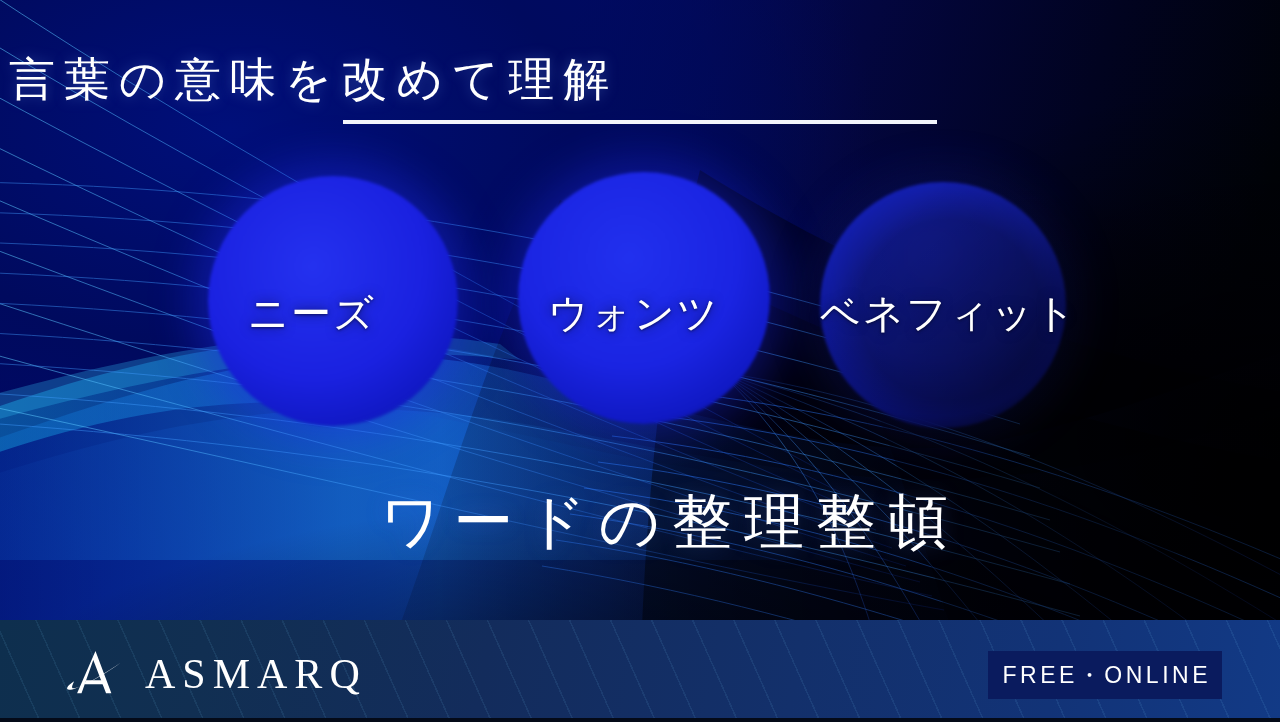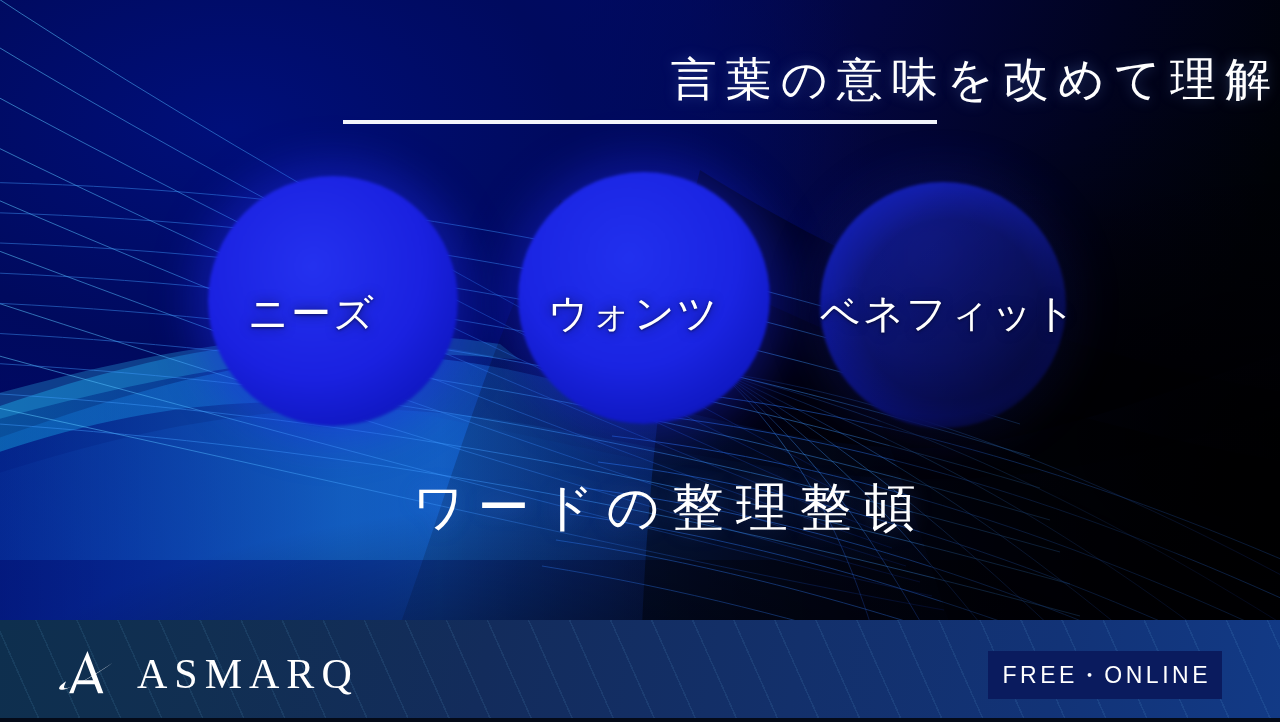--- a/index.html
+++ b/index.html
@@ -74,21 +74,21 @@
     inset: 0;
     width: 1280px;
     height: 722px;
     pointer-events: none;
   }
 
   
   .title-block {
     position: absolute;
     left: 0; right: 0; top: 52px;
-    text-align: right;
+    text-align: left;
   }
   .title-text {
     display: inline-block;
     color: #ffffff;
     font-family: "Liberation Sans", "DejaVu Sans", sans-serif;
     font-size: 46px;
     font-weight: 500;
     letter-spacing: 9px;
     text-indent: 9px;
     line-height: 1.18;
@@ -112,25 +112,25 @@
     white-space: nowrap;
     text-shadow: 0 0 12px rgba(10,18,80,0.85), 0 1px 3px rgba(0,0,0,0.55);
   }
   .lbl-1 { left: 248px; top: 286px; }
   .lbl-2 { left: 548px; top: 286px; }
   .lbl-3 { left: 820px; top: 286px; }
 
   
   .headline {
     position: absolute;
-    left: 0; right: 0; top: 480px;
+    left: 0; right: 0; top: 490px;
     text-align: center;
     color: #ffffff;
     font-family: "Liberation Serif", "DejaVu Serif", serif;
-    font-size: 52px;
+    font-size: 60px;
     font-weight: 400;
     letter-spacing: 12px;
     text-indent: 12px;
     line-height: 1.08;
     text-shadow: 0 0 22px rgba(80,120,230,0.30);
     padding-left: 48px;
   }
 
   
   .footer {
@@ -156,21 +156,21 @@
   }
   .footer-bottomline {
     position: absolute;
     left: 0; right: 0; bottom: 0;
     height: 4px;
     background: #040a18;
   }
 
   .brand {
     position: absolute;
-    left: 58px; top: 648px;
+    left: 66px; top: 648px;
     display: flex;
     align-items: center;
     gap: 14px;
   }
   .brand-mark { width: 58px; height: 52px; display: block; }
   .brand-word {
     color: #ffffff;
     font-family: "Liberation Serif", "DejaVu Serif", serif;
     font-size: 42px;
     font-weight: 400;

